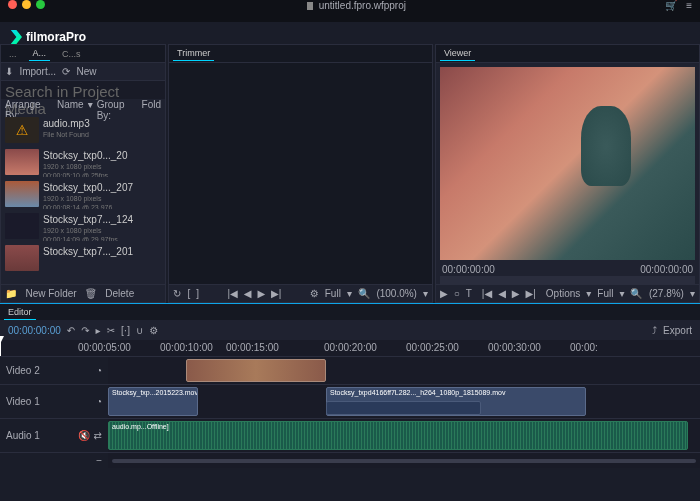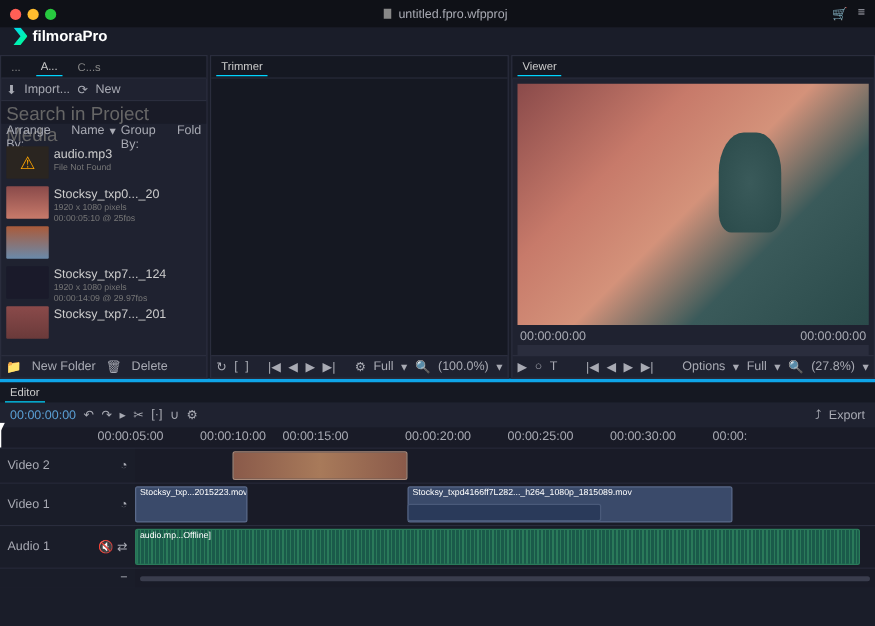--- a/index.html
+++ b/index.html
@@ -1,23 +1,23 @@
 <!DOCTYPE html>
 <html><head>
 <meta charset="utf-8">
 <style>
 *{margin:0;padding:0;box-sizing:border-box;font-family:Arial,sans-serif;font-size:10px;color:#a8aab3}
 body{background:#1a1d29;width:700px;height:501px;overflow:hidden}
-.titlebar{height:22px;background:#0f1117;display:flex;align-items:center;padding:0 8px}
+.titlebar{height:22px;background:#0f1117;display:flex;align-items:flex-start;padding:0 8px}
 .traffic{display:flex;gap:5px}
 .traffic div{width:9px;height:9px;border-radius:50%}
 .tr-r{background:#ff5f56}.tr-y{background:#ffbd2e}.tr-g{background:#27c93f}
 .title-center{flex:1;text-align:center;display:flex;align-items:center;justify-content:center;gap:4px}
 .title-right{display:flex;gap:8px}
-.brand{height:22px;display:flex;align-items:flex-start;padding:0 8px;gap:4px;background:#1a1d29}
+.brand{height:22px;display:flex;align-items:flex-end;padding:0 8px;gap:4px;background:#1a1d29}
 .brand-logo{width:14px;height:14px;background:linear-gradient(135deg,#00d4ff,#00ff88);border-radius:2px;clip-path:polygon(20% 0,60% 0,100% 50%,60% 100%,20% 100%,60% 50%)}
 .brand-text{color:#fff;font-weight:600;font-size:12px}
 .main-row{display:flex;height:259px}
 .panel{background:#1f2230;border:1px solid #2a2d3d}
 .tabs{height:18px;background:#151822;display:flex;align-items:center;padding:0 4px;gap:8px;border-bottom:1px solid #2a2d3d}
 .tab{padding:2px 4px;font-size:9px;color:#888}
 .tab.active{color:#ccc;border-bottom:1px solid #00d4ff}
 .media-panel{width:166px;display:flex;flex-direction:column}
 .media-toolbar{height:18px;display:flex;align-items:center;padding:0 4px;gap:6px;border-bottom:1px solid #2a2d3d;font-size:9px}
 .search-box{height:18px;padding:2px 4px;font-size:15px;color:#666;background:#191b27}
@@ -28,28 +28,28 @@
 .thumb.warn{background:#2a2520;display:flex;align-items:center;justify-content:center;color:#ffa500;font-size:14px}
 .media-info{font-size:8px;line-height:1.3;overflow:hidden}
 .media-title{color:#ccc;white-space:nowrap;overflow:hidden;text-overflow:ellipsis}
 .media-meta{color:#777;font-size:7px}
 .media-footer{height:18px;display:flex;align-items:center;padding:0 4px;gap:8px;border-top:1px solid #2a2d3d;font-size:9px}
 .center-col{flex:1;display:flex;flex-direction:column;margin:0 2px}
 .trimmer{flex:1;background:#1f2230;display:flex;flex-direction:column}
 .trimmer-body{flex:1;background:#151822}
 .trimmer-ctrl{height:18px;display:flex;align-items:center;padding:0 4px;justify-content:space-between;border-top:1px solid #2a2d3d}
 .ctrl-group{display:flex;gap:6px;align-items:center;font-size:9px}
-.viewer-col{width:291px;display:flex;flex-direction:column}
+.viewer-col{width:265px;display:flex;flex-direction:column}
 .viewer{flex:1;background:#1f2230;display:flex;flex-direction:column}
 .viewer-img{flex:1;margin:4px;background:linear-gradient(135deg,#8a4a4a 0%,#c77a6a 30%,#d4927a 50%,#3a5a5a 70%,#2a4a4a 100%);position:relative}
 .viewer-img::after{content:"";position:absolute;right:25%;top:20%;width:50px;height:80px;background:radial-gradient(ellipse,#3a5a5a,#2a4a4a);border-radius:40% 40% 20% 20%}
 .viewer-time{height:12px;display:flex;justify-content:space-between;padding:0 6px;font-size:7px;color:#777}
 .viewer-scrub{height:8px;margin:0 4px;background:#2a2d3d;position:relative}
 .viewer-ctrl{height:18px;display:flex;align-items:center;padding:0 4px;justify-content:space-between;border-top:1px solid #2a2d3d}
-.editor{border-top:3px solid #0ea5e9}
+.editor{border-top:1px solid #0ea5e9}
 .ed-tabs{height:16px;background:#151822;display:flex;align-items:center;padding:0 4px}
 .ed-toolbar{height:20px;display:flex;align-items:center;padding:0 8px;justify-content:space-between;background:#1f2230}
 .timecode{color:#5a9fd4;font-size:10px}
 .ed-tools{display:flex;gap:6px;font-size:10px}
 .timeline{background:#1f2230}
 .track-row{display:flex;border-top:1px solid #2a2d3d;height:28px}
 .track-row.tall{height:34px}
 .track-head{width:108px;display:flex;align-items:center;padding:0 6px;justify-content:space-between;background:#1a1d29;font-size:9px}
 .track-body{flex:1;position:relative;background:#191b27}
 .ruler{height:16px;display:flex}
@@ -124,20 +124,25 @@
       <div class="media-item btn">
         <div class="thumb" style="background:linear-gradient(#8a4a4a,#c77a6a)"></div>
         <div class="media-info">
             <div class="media-title">Stocksy_txp0..._20</div>
             <div class="media-meta">1920 x 1080 pixels</div>
             <div class="media-meta">00:00:05:10 @ 25fps</div>
           </div>
       </div>
       <div class="media-item btn">
         <div class="thumb" style="background:linear-gradient(#aa5a3a,#6a8aaa)"></div>
+        <div class="media-info">
+            <div class="media-title">Stocksy_txp0..._207</div>
+            <div class="media-meta">1920 x 1080 pixels</div>
+            <div class="media-meta">00:00:08:14 @ 23.976</div>
+          </div>
       </div>
       <div class="media-item btn">
         <div class="thumb" style="background:#1a1a2a"></div>
         <div class="media-info">
             <div class="media-title">Stocksy_txp7..._124</div>
             <div class="media-meta">1920 x 1080 pixels</div>
             <div class="media-meta">00:00:14:09 @ 29.97fps</div>
           </div>
       </div>
       <div class="media-item btn">

